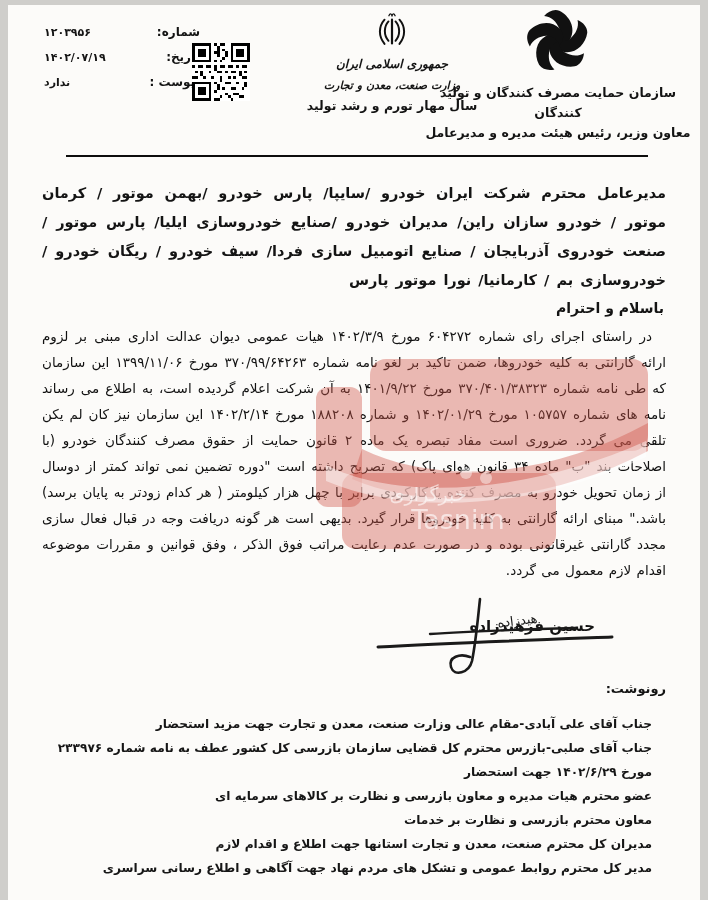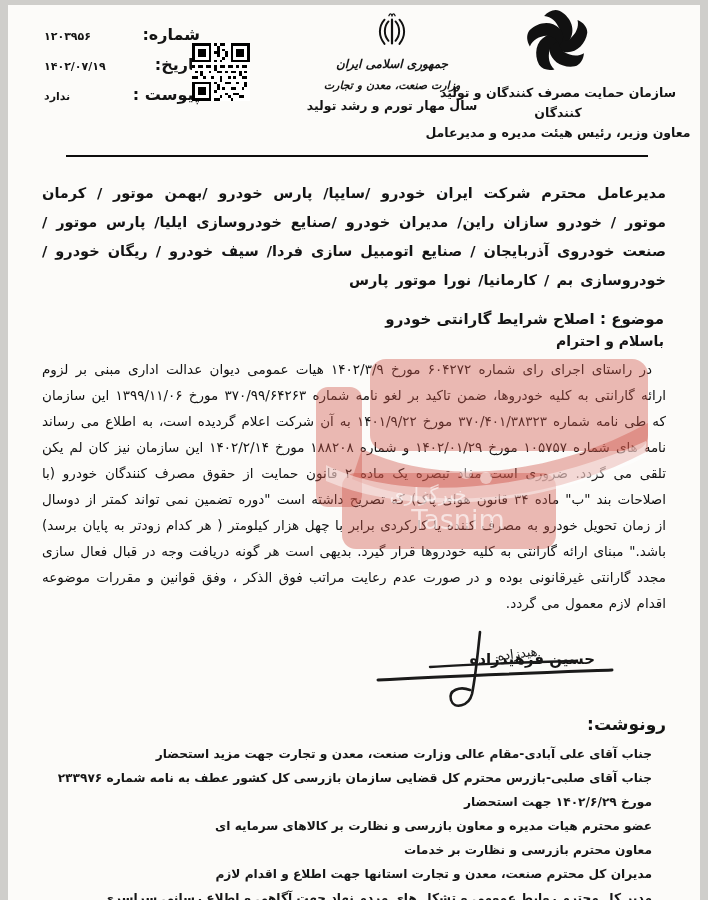--- a/index.html
+++ b/index.html
@@ -15,21 +15,21 @@
     position:relative;
     width:100%; height:895px;
     background:#fcfbf9;
     padding:0 34px;
     overflow:hidden;
   }
   
   .letterhead { position:relative; height:148px; }
   .meta-block { position:absolute; top:20px; left:2px; width:156px; font-weight:bold; }
   .meta-row { display:flex; justify-content:space-between; align-items:baseline; margin-bottom:11px; }
-  .meta-label { font-size:16px; }
+  .meta-label { font-size:12px; }
   .meta-value { font-size:11px; letter-spacing:1px; }
   .qr { position:absolute; top:38px; left:150px; width:58px; height:58px; }
   .center-block { position:absolute; top:4px; left:252px; width:196px; text-align:center; }
   .emblem { width:44px; height:46px; display:block; margin:0 auto 2px; }
   .gov-line1 { font-size:12px; font-weight:bold; font-style:italic; }
   .gov-line2 { font-size:11px; font-weight:bold; font-style:italic; margin-top:8px; }
   .slogan { font-size:12.5px; font-weight:bold; margin-top:6px; }
   .org-block { position:absolute; top:0; right:-26px; width:268px; text-align:center; }
   .star-logo { width:66px; height:68px; display:block; margin:2px auto 8px; }
   .org-line { font-size:12.5px; font-weight:bold; line-height:20px; }
@@ -46,21 +46,21 @@
     font-size:13.5px; line-height:26px; text-align:justify;
     text-indent:14px; word-spacing:1px; color:#111;
   }
   
   .sig-row { display:flex; }
   .sig-block { position:relative; width:280px; height:90px; margin:6px 26px 0 auto; }
   .sig-name { position:absolute; top:28px; right:45px; font-size:15px; font-weight:bold; }
   .sig-scribble { position:absolute; top:0; right:0; width:280px; height:90px; }
   
   .cc { margin-top:2px; }
-  .cc-title { font-size:17px; font-weight:bold; margin-bottom:8px; }
+  .cc-title { font-size:13px; font-weight:bold; margin-bottom:16px; }
   .cc-item { font-size:12.2px; font-weight:bold; line-height:24px; padding-right:14px; color:#161616; }
   
   .watermark {
     position:absolute; top:348px; left:308px; width:334px; height:210px;
     pointer-events:none;
   }
 </style>
 </head>
 <body>
 
@@ -135,21 +135,20 @@
         </svg>
         <div class="org-line">سازمان حمایت مصرف کنندگان و تولید کنندگان</div>
         <div class="org-line">معاون وزیر، رئیس هیئت مدیره و مدیرعامل</div>
       </div>
     </div>
 
     <hr class="rule">
 
     <p class="recipients">مدیرعامل محترم شرکت ایران خودرو /سایپا/ پارس خودرو /بهمن موتور / کرمان موتور / خودرو سازان راین/ مدیران خودرو /صنایع خودروسازی ایلیا/ پارس موتور /صنعت خودروی آذربایجان / صنایع اتومبیل سازی فردا/ سیف خودرو / ریگان خودرو / خودروسازی بم / کارمانیا/ نورا موتور پارس</p>
 
-    <p class="subject">موضوع : اصلاح شرایط گارانتی خودرو</p>
 
     <p class="salutation">باسلام و احترام</p>
 
     <p class="body-text">در راستای اجرای رای شماره ۶۰۴۲۷۲ مورخ ۱۴۰۲/۳/۹ هیات عمومی دیوان عدالت اداری مبنی بر لزوم ارائه گارانتی به کلیه خودروها، ضمن تاکید بر لغو نامه شماره ۳۷۰/۹۹/۶۴۲۶۳ مورخ ۱۳۹۹/۱۱/۰۶ این سازمان که طی نامه شماره ۳۷۰/۴۰۱/۳۸۳۲۳ مورخ ۱۴۰۱/۹/۲۲ به آن شرکت اعلام گردیده است، به اطلاع می رساند نامه های شماره ۱۰۵۷۵۷ مورخ ۱۴۰۲/۰۱/۲۹ و شماره ۱۸۸۲۰۸ مورخ ۱۴۰۲/۲/۱۴ این سازمان نیز کان لم یکن تلقی می گردد. ضروری است مفاد تبصره یک ماده ۲ قانون حمایت از حقوق مصرف کنندگان خودرو (با اصلاحات بند "ب" ماده ۳۴ قانون هوای پاک) که تصریح داشته است "دوره تضمین نمی تواند کمتر از دوسال از زمان تحویل خودرو به مصرف کننده یا کارکردی برابر با چهل هزار کیلومتر ( هر کدام زودتر به پایان برسد) باشد." مبنای ارائه گارانتی به کلیه خودروها قرار گیرد. بدیهی است هر گونه دریافت وجه در قبال فعال سازی مجدد گارانتی غیرقانونی بوده و در صورت عدم رعایت مراتب فوق الذکر ، وفق قوانین و مقررات موضوعه اقدام لازم معمول می گردد.</p>
 
     <div class="sig-row">
       <div class="sig-block">
         <div class="sig-name">حسین فرهیدزاده</div>
         <svg class="sig-scribble" viewBox="0 0 280 90">
           <g stroke="#1a1a1a" fill="none" stroke-linecap="round">

